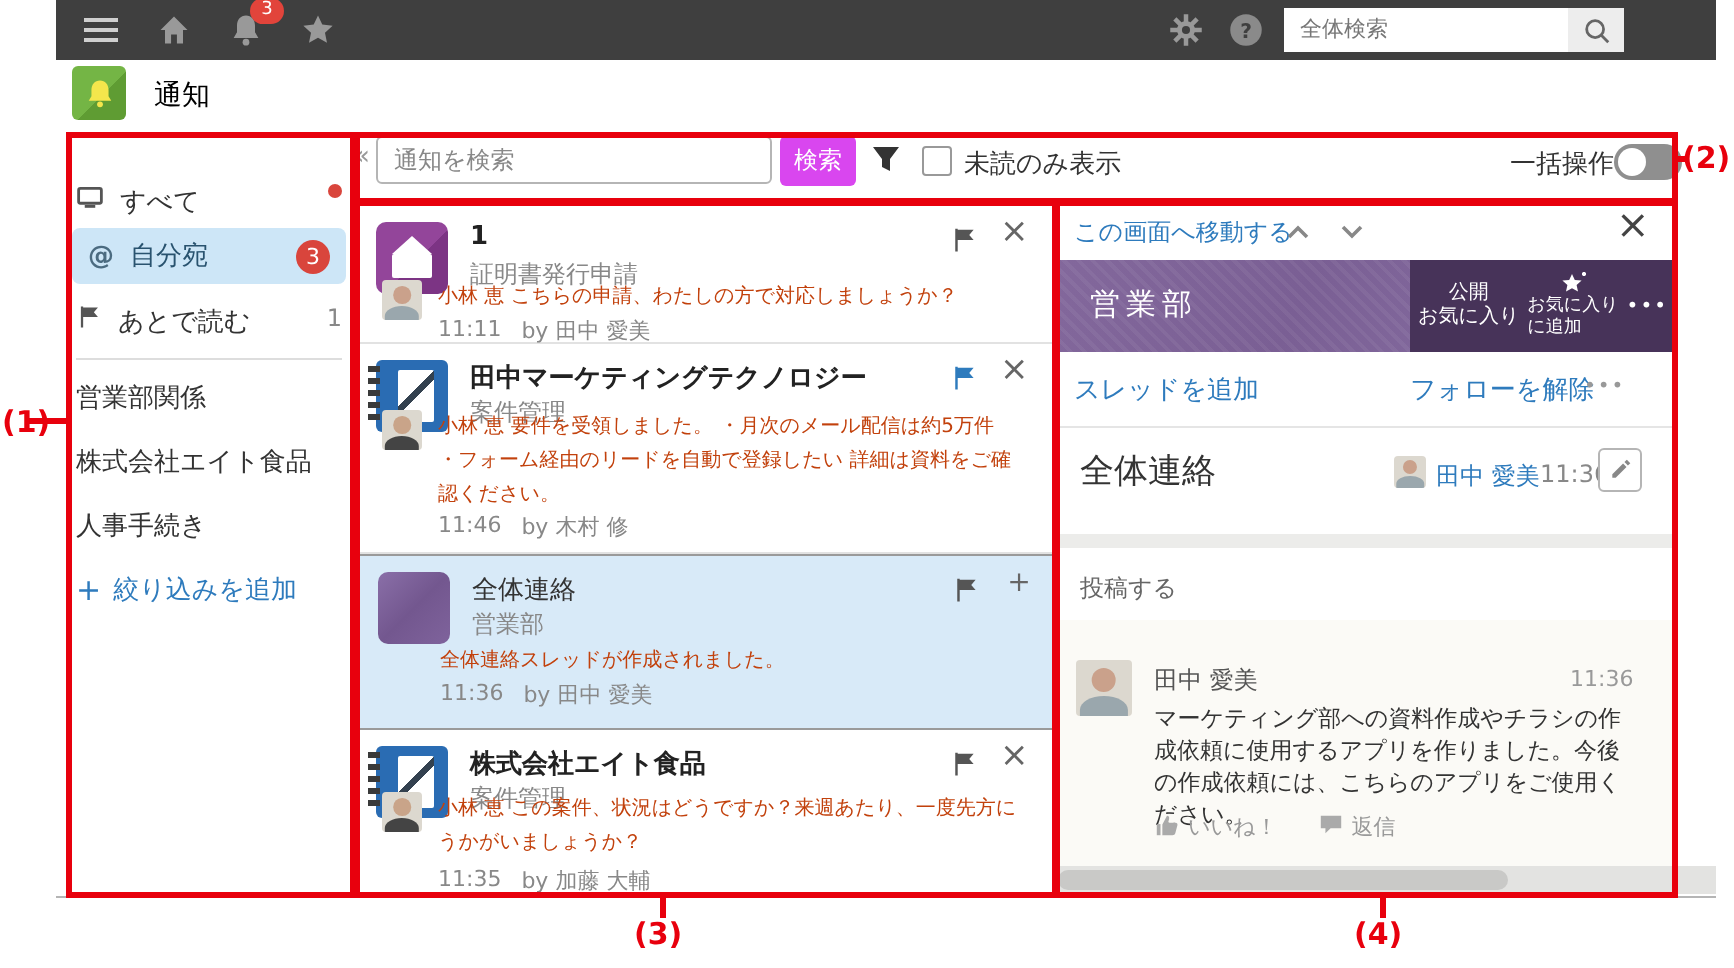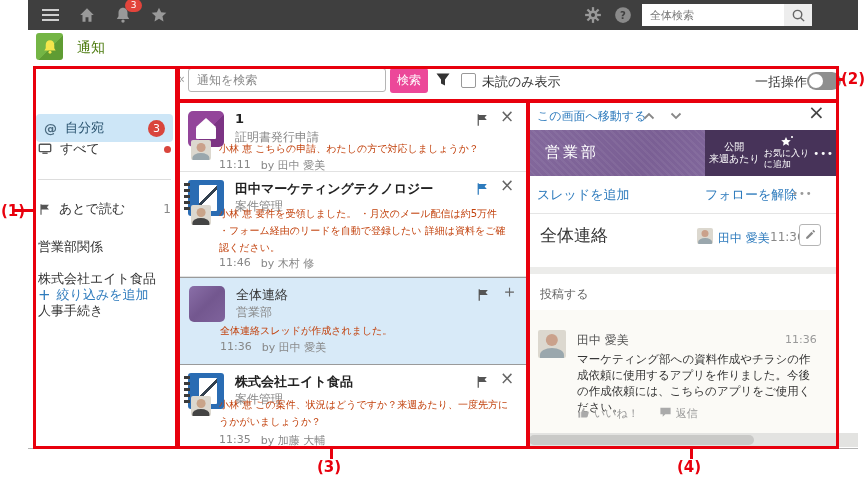--- a/index.html
+++ b/index.html
@@ -18,47 +18,47 @@
   .tb-gear{left:556px;top:6px;} .tb-help{left:586px;top:6px;}
   .tb-search{position:absolute;left:614px;top:4px;width:140px;height:22px;border:0;background:#fff;
              font-size:11px;padding:0 8px;color:#333;}
   .tb-search::placeholder{color:#777;}
   .tb-magbtn{position:absolute;left:756px;top:4px;width:28px;height:22px;background:#ededed;
              display:flex;align-items:center;justify-content:center;}
 
   
   .appicon{position:absolute;left:36px;top:33px;width:27px;height:27px;border-radius:3px;
            background:linear-gradient(135deg,#74b545 55%,#5f9c33 55%);display:flex;align-items:center;justify-content:center;}
-  .apptitle{position:absolute;left:77px;top:39px;font-size:14px;color:#4d7c0f;}
+  .apptitle{position:absolute;left:77px;top:39px;font-size:14px;color:#000000;}
 
   
   .sidebar{position:absolute;left:28px;top:62px;width:149px;height:386px;background:#fff;}
-  .sb-row{position:absolute;left:10px;right:6px;height:20px;display:flex;align-items:center;
-          font-size:13px;color:#333;gap:8px;margin-top:47px;}
+  .sb-row{position:absolute;left:10px;right:6px;height:20px;display:flex;align-items:flex-start;
+          font-size:13px;color:#333;gap:8px;}
   .sb-all{top:30px;} .sb-later{top:90px;}
   .sb-pill{position:absolute;left:8px;right:4px;top:52px;height:28px;background:#cde6f7;border-radius:4px;
            display:flex;align-items:center;gap:8px;padding:0 8px;box-sizing:border-box;font-size:13px;color:#29536f;}
   .sb-at{font-size:13px;color:#4b6b80;font-weight:bold;}
   .sb-dot{margin-left:auto;width:7px;height:7px;border-radius:50%;background:#d9453c;}
   .sb-badge{margin-left:auto;width:17px;height:17px;border-radius:50%;background:#d9453c;color:#fff;
             font-size:11px;line-height:17px;text-align:center;}
   .sb-count{margin-left:auto;font-size:12px;color:#888;}
   .sb-div{position:absolute;left:10px;right:6px;top:117px;border-top:1px solid #ddd;}
   .sb-f1{top:128px;} .sb-f2{top:160px;} .sb-f3{top:192px;}
   .sb-add{position:absolute;left:10px;top:224px;display:flex;align-items:center;gap:6px;
           font-size:13px;color:#2e7bbd;}
   .sb-plus{font-size:15px;color:#2e7bbd;}
 
   
   .toolbar{position:absolute;left:177px;top:62px;width:681px;height:38px;background:#fff;}
   .tl-collapse{position:absolute;left:0px;top:9px;color:#999;font-size:13px;}
   .tl-input{position:absolute;left:11px;top:6px;width:180px;height:22px;border:1px solid #b5b5b5;
             border-radius:3px;padding:0 8px;font-size:12px;color:#333;box-sizing:content-box;}
   .tl-input::placeholder{color:#888;}
-  .tl-btn{position:absolute;left:213px;top:6px;width:38px;height:25px;background:#ec4899;color:#fff;
+  .tl-btn{position:absolute;left:213px;top:6px;width:38px;height:25px;background:#d946ef;color:#fff;
           font-size:12px;border:none;border-radius:3px;font-family:inherit;}
   .tl-funnel{position:absolute;left:258px;top:10px;}
   .tl-check{position:absolute;left:284px;top:11px;width:13px;height:13px;border:1px solid #999;
             border-radius:2px;background:#fff;}
   .tl-chklabel{position:absolute;left:305px;top:11px;font-size:13px;color:#333;}
   .tl-bulk{position:absolute;left:578px;top:11px;font-size:13px;color:#333;}
   .toggle{position:absolute;left:630px;top:10px;width:34px;height:18px;border-radius:9px;background:#8f8f8f;}
   .knob{position:absolute;left:2px;top:2px;width:14px;height:14px;border-radius:50%;background:#fff;}
 
   
@@ -340,21 +340,21 @@
       </svg>
     <svg class="pv-chev pv-down" viewBox="0 0 12 8" width="12" height="8">
         <polyline points="1.5,1.5 6,6 10.5,1.5" fill="none" stroke="#888" stroke-width="1.8"></polyline>
       </svg>
     <div class="pv-close">×</div>
 
     <div class="banner">
       <div class="bn-name">営業部</div>
       <div class="bn-dark">
         <span class="bn-item preline">公開
-来週あたり</span>
+お気に入り</span>
         <span class="bn-fav">
           <svg viewBox="0 0 16 12" width="16" height="12">
               <path d="M8 1 L9.4 4 12.8 4.3 10.3 6.5 11 9.8 8 8.1 5 9.8 5.7 6.5 3.2 4.3 6.6 4 Z" fill="#fff"></path>
               <path d="M13 1 h2 M14 0 v2" stroke="#fff" stroke-width="1.2"></path>
             </svg>
           <span class="preline">お気に入り
 に追加</span>
         </span>
         <span class="bn-more">•••</span>
       </div>

